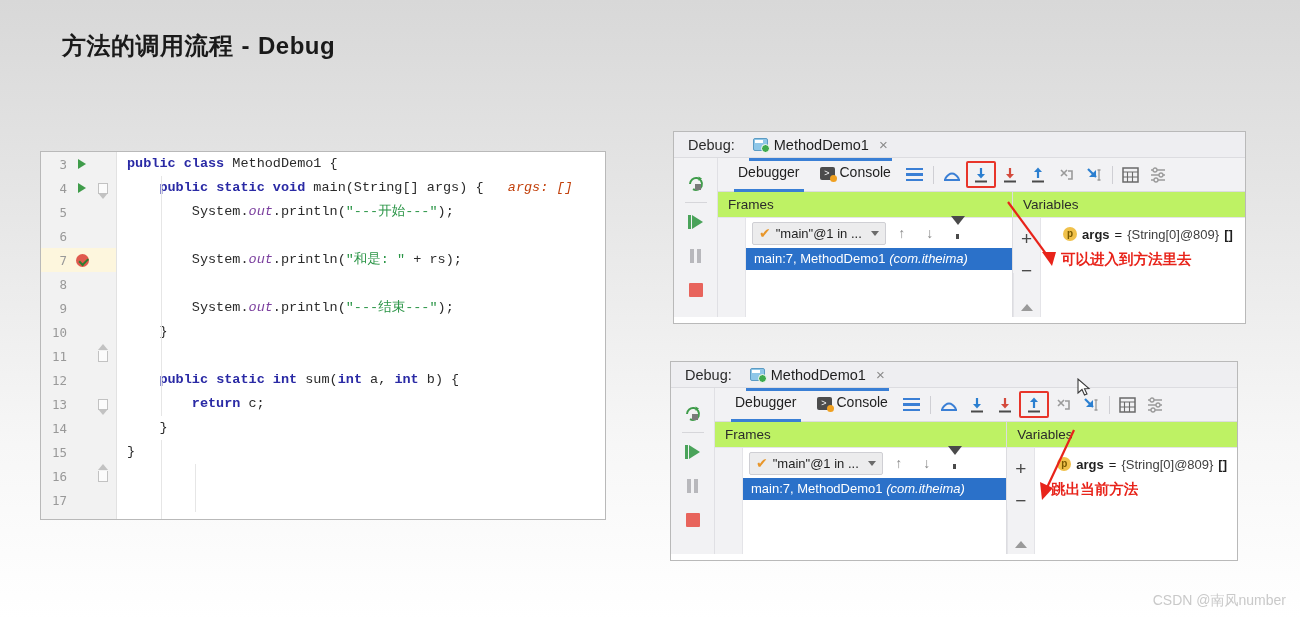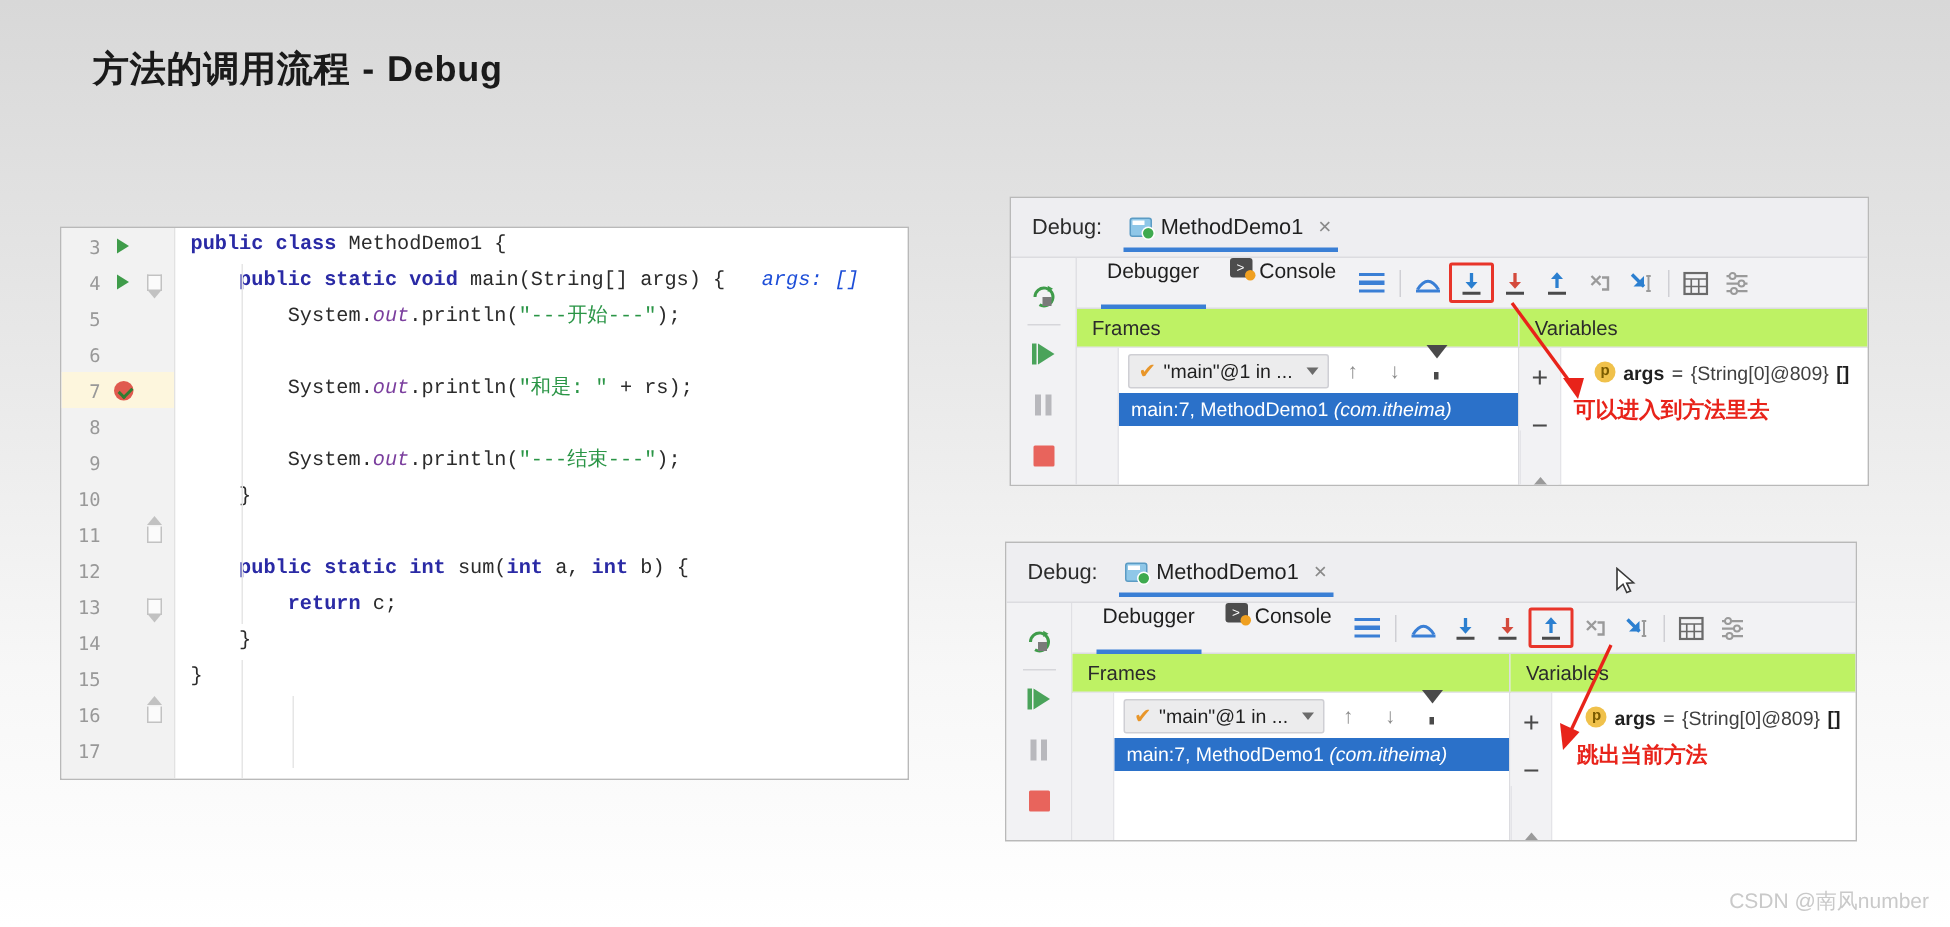--- a/index.html
+++ b/index.html
@@ -72,42 +72,42 @@
     height: 24px; line-height: 24px; white-space: pre;
     font-family: Liberation Mono, monospace;
     font-size: 13.5px; color: #2b2b2b; padding-left: 10px;
   }
   .code-line.hl { background: #2b5fc4; color: #ffffff; }
   .kw  { color: #2a2aa5; font-weight: bold; }
   .str { color: #2a9546; }
   .cls { color: #2b2b2b; }
   .fld { color: #7b3f9e; font-style: italic; }
   .mth { color: #2b2b2b; font-style: italic; }
-  .hint { color: #1d4ed8; font-style: italic; }
+  .hint { color: #c2410c; font-style: italic; }
   .code-line.hl .kw { color: #ffffff; font-weight: bold; }
   .code-line.hl .mth { color: #ffffff; font-style: italic; text-decoration: none; }
   .pbadge {
     background: #c6d2ee; color: #5a6a8c; border-radius: 3px;
     padding: 0 3px; font-size: 11.5px; font-style: italic;
   }
   .varhl { background: #f5e9b8; color: #2b2b2b; }
   .indent-guide {
     position: absolute; width: 1px; background: #e6e6e6;
   }
 
   
   .debug-panel {
     position: absolute; background: #ffffff;
     border: 1px solid #b9b9b9; overflow: hidden;
   }
   #debug-panel-1 { left: 673px; top: 131px; width: 573px; height: 193px; }
   #debug-panel-2 { left: 670px; top: 361px; width: 568px; height: 200px; }
 
   .dp-titlebar {
-    height: 40px; background: #eeeef1; display: flex; align-items: center;
+    height: 26px; background: #eeeef1; display: flex; align-items: center;
     padding-left: 14px; border-bottom: 1px solid #dcdce0; position: relative;
   }
   .dp-title-label { font-size: 14.5px; color: #2b2b2b; margin-right: 14px; }
   .dp-tab {
     display: flex; align-items: center; gap: 6px; height: 32px;
     position: relative; padding: 0 4px;
   }
   .dp-tab-underline {
     position: absolute; left: 0; right: 0; bottom: 0; height: 3px; background: #3a7fd5;
   }
@@ -144,22 +144,22 @@
   .ico-pause span { width: 4px; height: 14px; background: #b8b8bc; }
   .ico-stop { width: 14px; height: 14px; background: #e8645c; border-radius: 1px; }
 
   .dp-main { flex: 1; display: flex; flex-direction: column; min-width: 0; }
 
   .dp-toolbar {
     height: 34px; background: #f2f2f4; border-bottom: 1px solid #dcdce0;
     display: flex; align-items: center; padding-left: 10px; gap: 0;
   }
   .tb-tab {
-    display: flex; align-items: flex-start; gap: 5px; height: 34px;
-    padding: 0 10px; position: relative; font-size: 14px; color: #1f1f1f;
+    display: flex; align-items: flex-end; gap: 5px; height: 34px;
+    padding: 12px 10px; position: relative; font-size: 14px; color: #1f1f1f;
   }
   .tb-tab-underline { position: absolute; left: 6px; right: 6px; bottom: 0; height: 2.5px; background: #3a7fd5; }
   .console-ico {
     width: 15px; height: 13px; background: #4c4c4c; border-radius: 2px;
     position: relative; color: #fff; font-size: 9px; line-height: 13px; text-align: center;
   }
   .console-ico::after {
     content: ""; position: absolute; right: -2px; bottom: -2px; width: 7px; height: 7px;
     border-radius: 50%; background: #f0a020;
   }
@@ -530,21 +530,21 @@
               <span class="rail-btn">−</span>
             </div>
             <div class="vars-content">
               <div class="var-row">
                 <span class="p-badge">p</span>
                 <span class="var-name">args</span>
                 <span>=</span>
                 <span class="var-val">{String[0]@809}</span>
                 <span class="var-arr">[]</span>
               </div>
-              <div class="annot" style="left:36px; top:58px;">可以进入到方法里去</div>
+              <div class="annot" style="left:48px; top:58px;">可以进入到方法里去</div>
             </div>
           </div>
           <div class="scroll-stub" style="left:0;">
               <span class="scroll-up-tri"></span>
             </div>
         </div>
       </div>
     </div>
   </div>
 </div>

